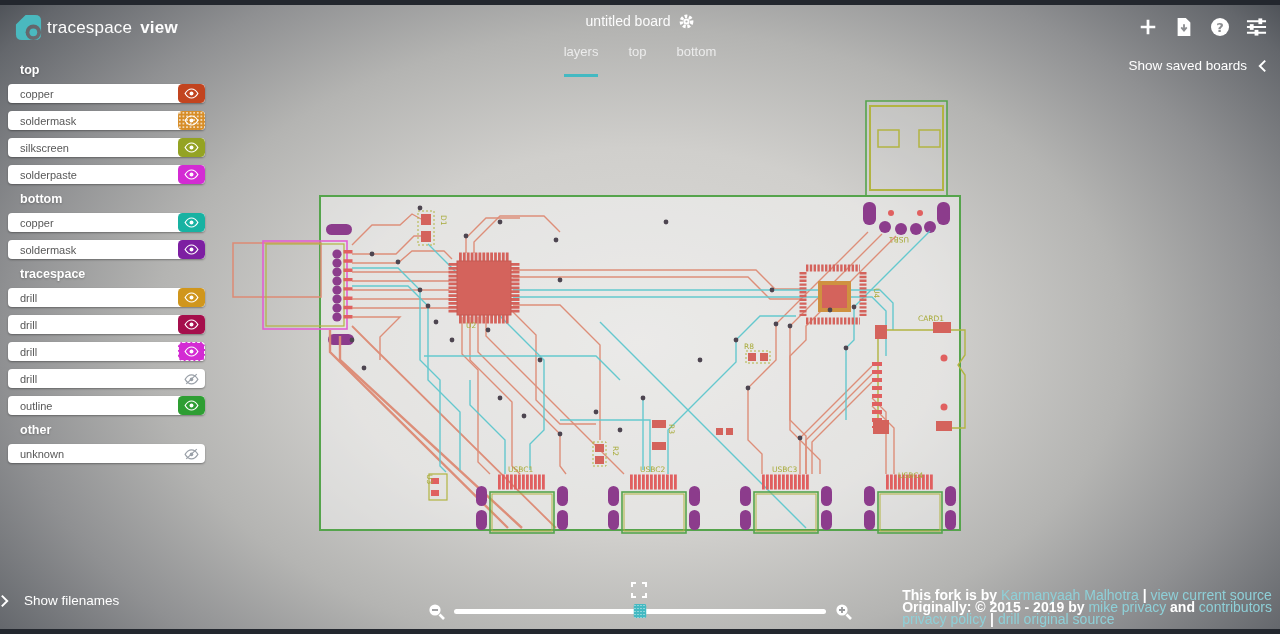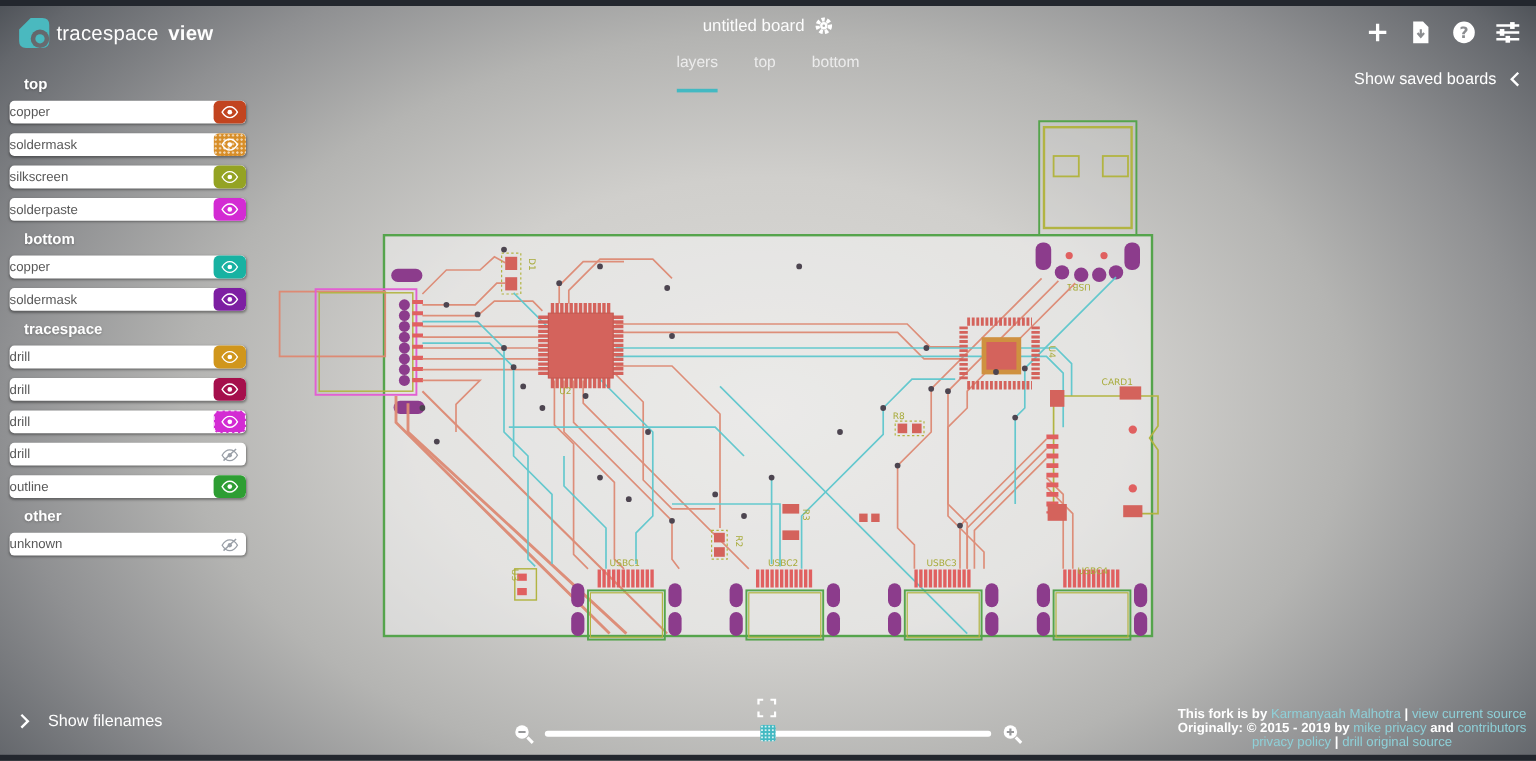--- a/index.html
+++ b/index.html
@@ -27,39 +27,39 @@
   .icon-btn { width:22px; height:22px; display:flex; align-items:center; justify-content:center; cursor:pointer;}
   .saved { position:absolute; top:58px; right:13px; display:flex; align-items:center; gap:11px;
            color:#fff; font-size:13.5px; z-index:5; cursor:pointer;}
 
   
   .sidebar { position:absolute; top:60px; left:8px; width:197px; z-index:5;}
   .section-title { color:#fff; font-weight:700; font-size:12.5px; line-height:14px;
                    margin:3px 0 7px 12px; text-shadow:0 1px 2px rgba(0,0,0,.25);}
   .layer-row { height:19px; background:#fff; border-radius:4px; margin-bottom:8px;
                box-shadow:0 1px 2px rgba(0,0,0,.35); display:flex; align-items:center; overflow:visible;}
-  .layer-label { flex:1; font-size:11px; color:#585858; padding-left:0; }
+  .layer-label { flex:1; font-size:11px; color:#585858; padding-left:12px; }
   .eye-chip { width:27px; height:19px; border-radius:4.5px; display:flex; align-items:center;
               justify-content:center; flex:none; cursor:pointer;}
   .eye-chip.dotted { background-image:radial-gradient(rgba(255,255,255,.65) .8px, transparent 1.1px);
                      background-size:3.6px 3.6px; }
   .eye-chip.dashed { border:1px dashed rgba(255,255,255,.9); }
 
   
-  .filenames { position:absolute; left:16px; bottom:26px; display:flex; align-items:center; gap:15px;
+  .filenames { position:absolute; left:0; bottom:26px; display:flex; align-items:center; gap:15px;
                color:#fff; font-size:13.5px; z-index:5; cursor:pointer;}
   .fitbtn { position:absolute; left:631px; top:582px; z-index:5; cursor:pointer;}
   .zoombar { position:absolute; left:428px; top:601px; width:424px; height:20px; display:flex;
              align-items:center; gap:9px; z-index:5;}
   .ztrack { position:relative; flex:1; height:5px; background:#fff; border-radius:3px; cursor:pointer;}
   .zthumb { position:absolute; left:50%; top:50%; transform:translate(-50%,-50%); width:13px; height:14px;
             border-radius:2px; background:#43b9c2; cursor:pointer;
             background-image:radial-gradient(rgba(255,255,255,.8) .7px, transparent 1px);
             background-size:3px 3px;}
-  .credits { position:absolute; right:8px; bottom:9px; text-align:center; font-size:11px; line-height:12px;
+  .credits { position:absolute; right:8px; bottom:9px; text-align:left; font-size:14px; line-height:12px;
              color:#fff; font-weight:700; z-index:5;}
   .credits .lnk { color:#8ed0d8; font-weight:400; cursor:pointer;}
 
   .pcb { position:absolute; left:0; top:0; z-index:1; }
   .sil { fill:#a8ab3a; font-size:7.5px; font-family:"DejaVu Sans",sans-serif; }
 </style>
 </head>
 <body>
 
 <div class="app">

